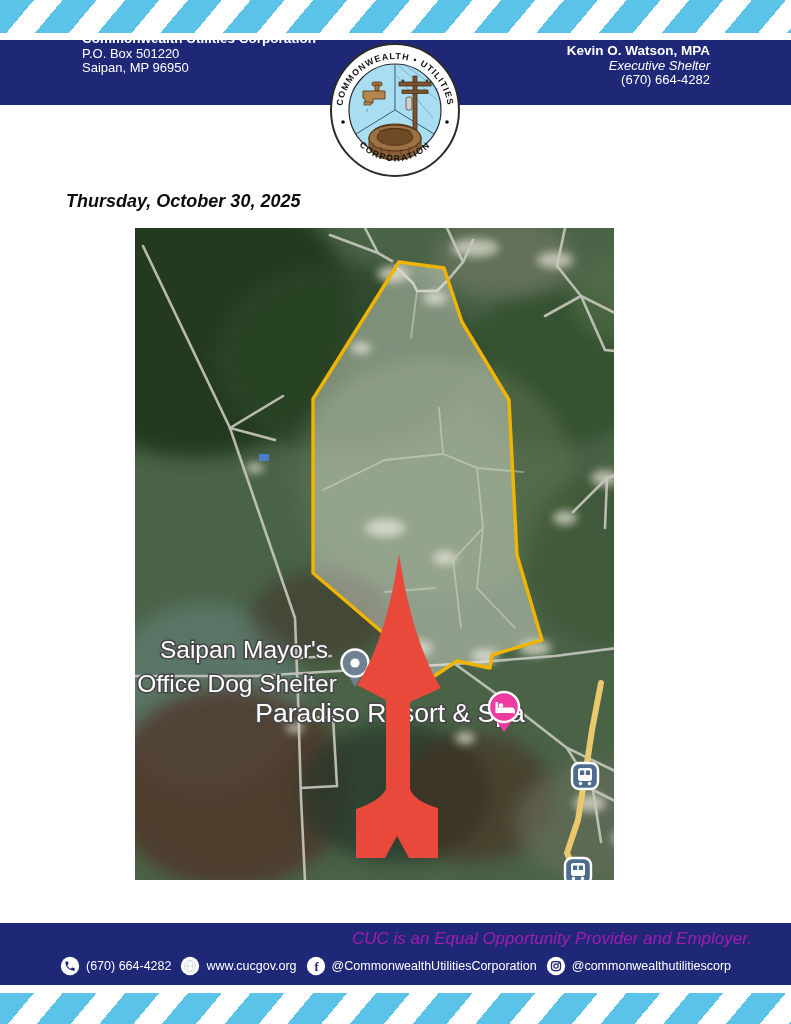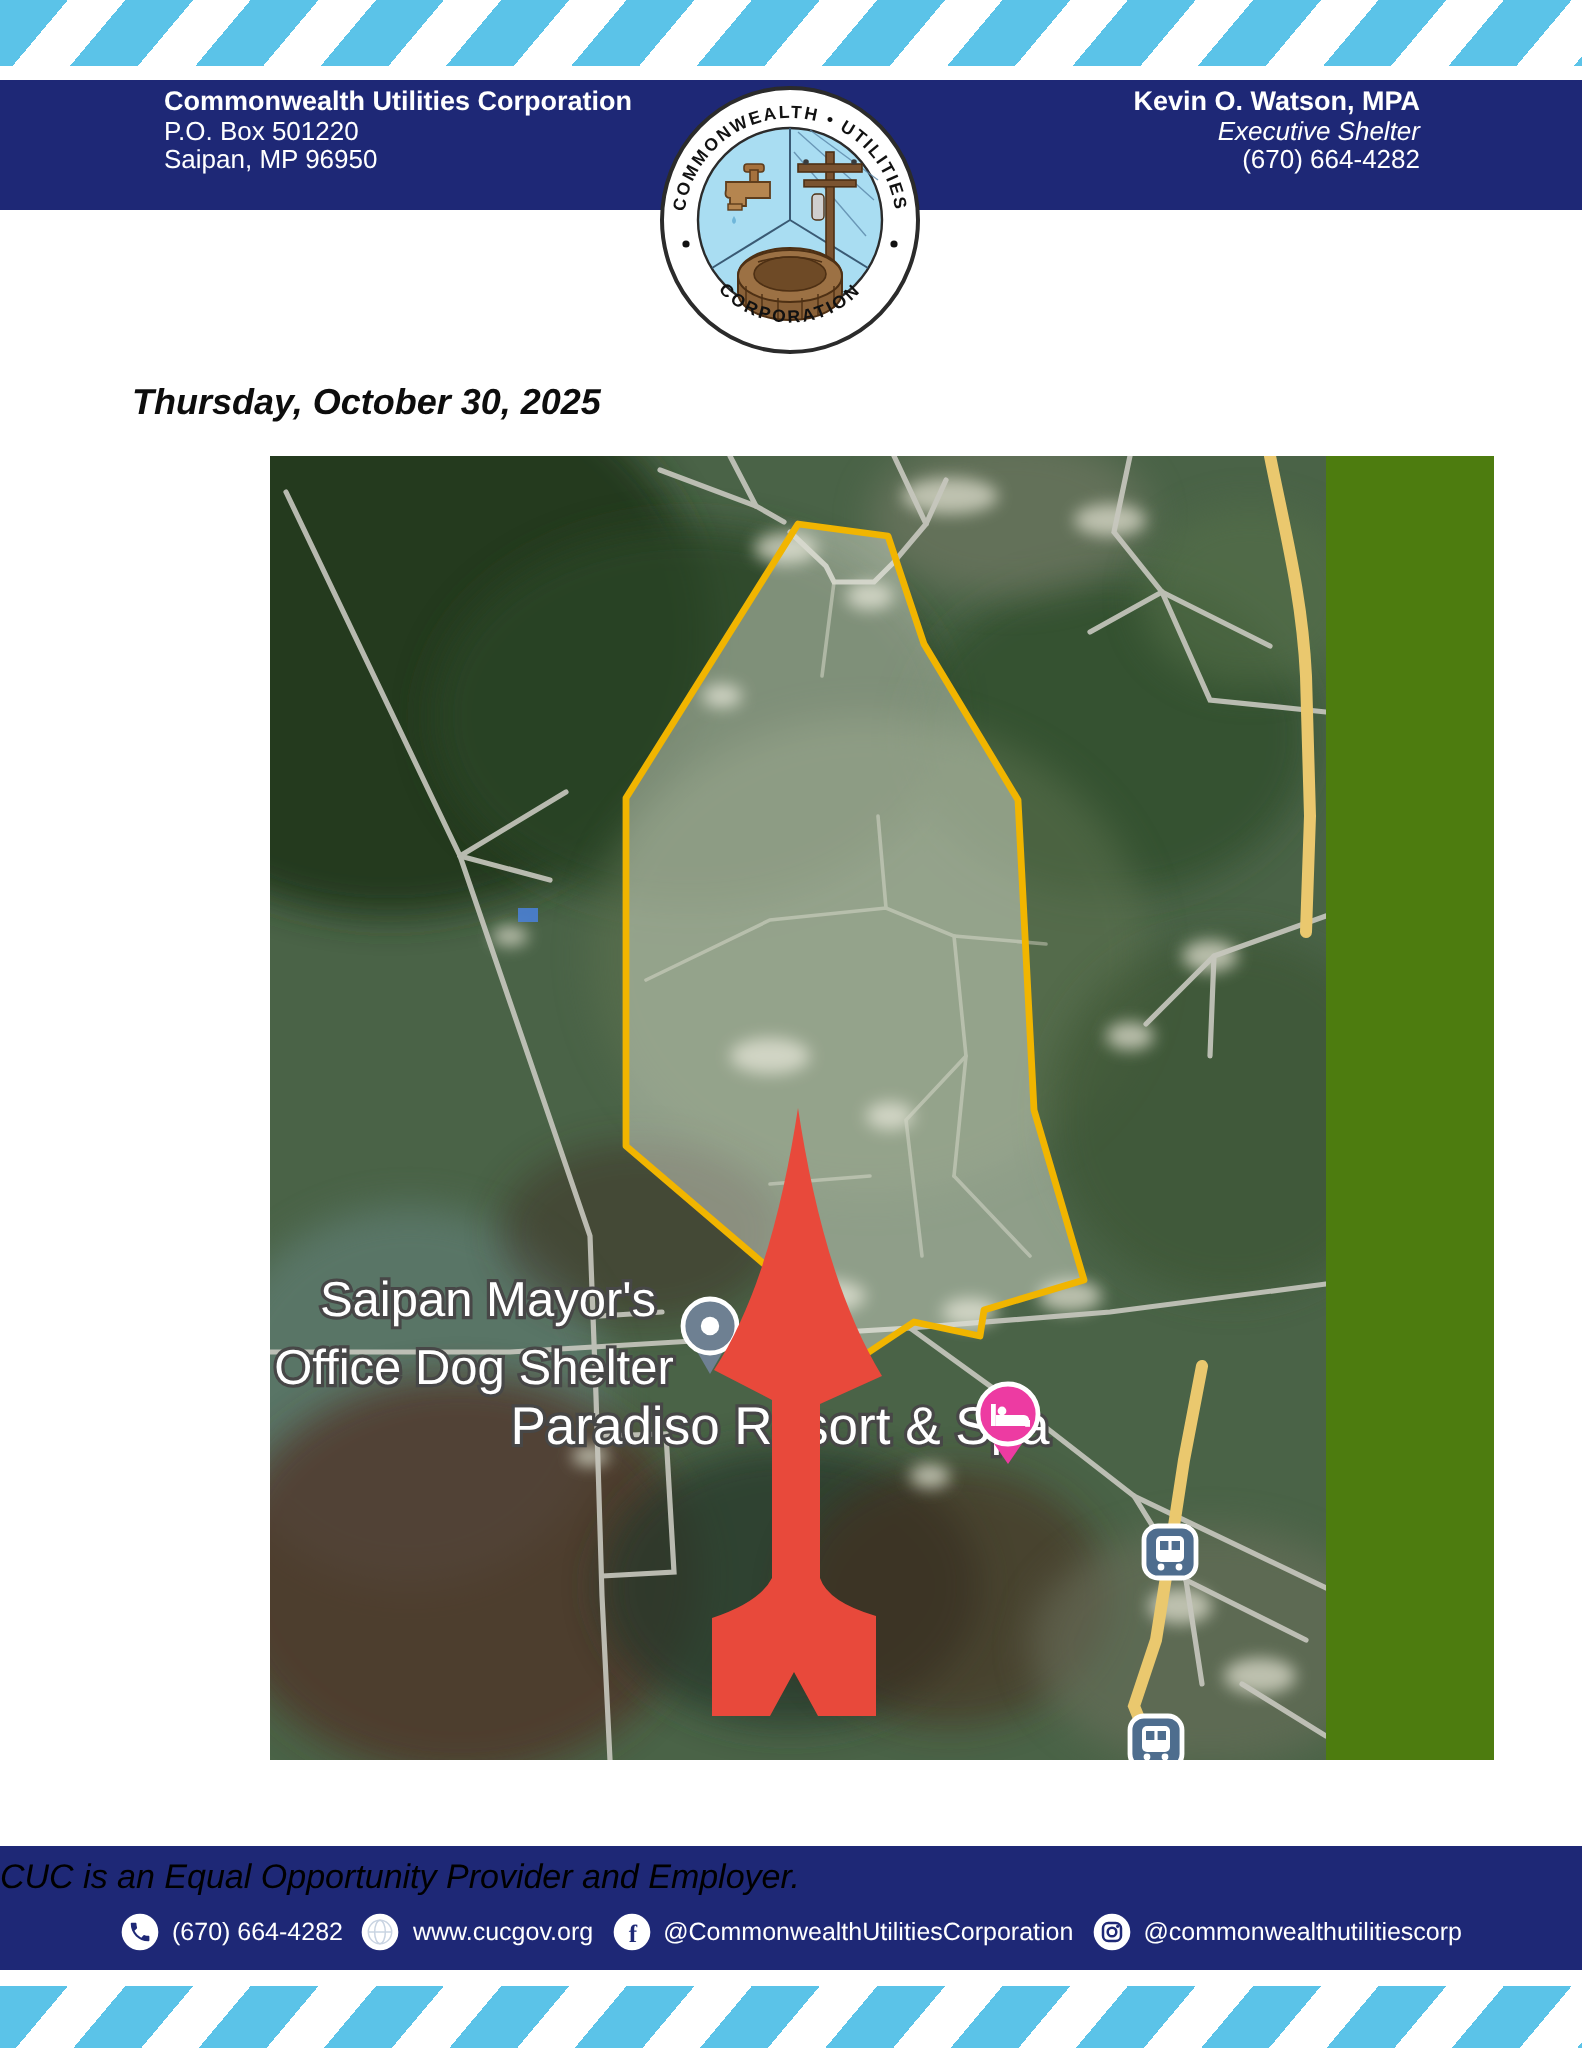--- a/index.html
+++ b/index.html
@@ -10,34 +10,34 @@
   
   .stripes{
     position:absolute;left:0;width:791px;
     background:repeating-linear-gradient(130deg,#5BC3E8 0 26px,#ffffff 26px 48px);
   }
   .stripes.top{top:0;height:33px;}
   .stripes.bottom{top:993px;height:31px;}
   
   .navy-band{position:absolute;left:0;width:791px;background:#1E2876;}
   .navy-band.hdr{top:40px;height:65px;}
-  .hdr-left{position:absolute;left:82px;top:44px;color:#ffffff;font-size:13px;line-height:14.6px;}
+  .hdr-left{position:absolute;left:82px;top:32px;color:#ffffff;font-size:13px;line-height:14.6px;}
   .hdr-left .b{font-weight:bold;font-size:13.5px;}
   .hdr-right{position:absolute;right:81px;top:44px;color:#ffffff;font-size:13px;line-height:14.6px;text-align:right;margin-left:44px;}
   .hdr-right .b{font-weight:bold;font-size:13.5px;}
   .hdr-right .i{font-style:italic;}
   .logo-wrap{position:absolute;left:329px;top:42px;width:132px;height:136px;}
   
   .date-line{position:absolute;left:66px;top:191px;font-size:18px;font-weight:bold;font-style:italic;color:#0d0d0d;}
   
-  .map-frame{position:absolute;left:135px;top:228px;width:612px;height:652px;overflow:hidden;background:#4d7c0f;}
+  .map-frame{position:absolute;left:135px;top:228px;width:479px;height:652px;overflow:hidden;background:#4d7c0f;}
   .map-label{fill:#ffffff;stroke:#474747;stroke-width:3.2px;paint-order:stroke;font-family:"Liberation Sans",sans-serif;text-anchor:middle;}
   
   .navy-band.ftr{top:923px;height:62px;}
-  .eoe{position:absolute;left:0;top:929px;width:752px;text-align:left;color:#000000;font-size:17px;font-style:italic;}
+  .eoe{position:absolute;left:0;top:929px;width:752px;text-align:right;color:#a21caf;font-size:17px;font-style:italic;}
   .contact-row{position:absolute;left:0;top:956px;width:791px;display:flex;justify-content:center;align-items:center;gap:9px;color:#ffffff;font-size:12.5px;}
   .contact-item{display:flex;align-items:center;gap:6px;}
   .cicon{width:20px;height:20px;flex:0 0 auto;}
 </style>
 </head>
 <body>
 
 <div class="stripes top"></div>
 
 <div class="navy-band hdr"></div>

